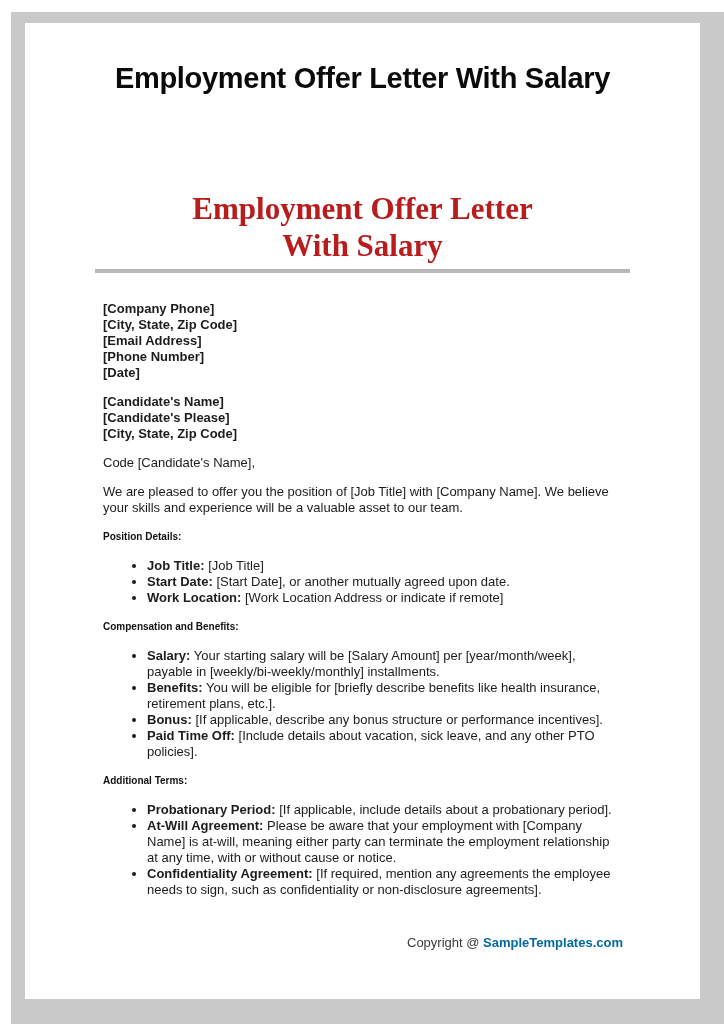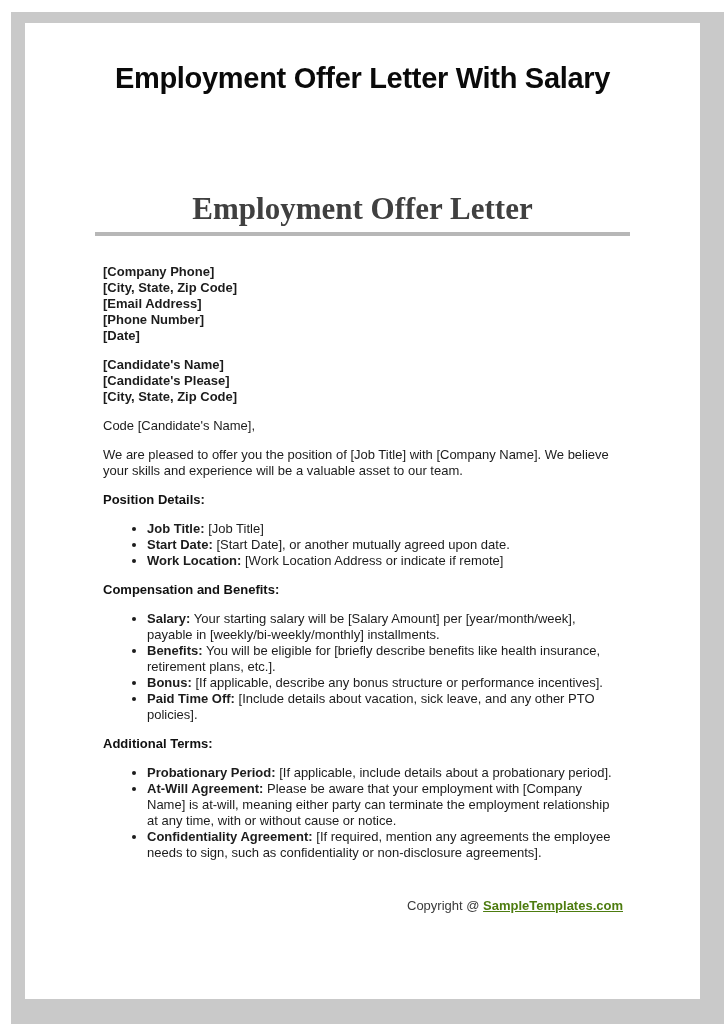--- a/index.html
+++ b/index.html
@@ -26,63 +26,63 @@
     color: #0a0a0a;
     line-height: 37px;
   }
   .letter-heading {
     margin: 93px auto 0;
     text-align: center;
     font-family: "Liberation Serif", serif;
     font-weight: bold;
     font-size: 31px;
     line-height: 37px;
-    color: #404040;
+    color: #b91c1c;
   }
   .divider {
     width: 535px; height: 4px;
     background: #b7b7b7;
     margin: 5px auto 0;
     border: none;
   }
   .content {
     width: 520px;
     margin: 28px 0 0 78px;
     font-size: 13px;
     line-height: 16px;
     color: #1c1c1c;
   }
   .addr { font-weight: bold; margin: 0 0 13px; }
   .addr div { white-space: nowrap; }
   .content p { margin: 0 0 13px; }
-  .content h3 { font-size: 13px; line-height: 16px; margin: 0 0 13px; color: #111; }
+  .content h3 { font-size: 10px; line-height: 16px; margin: 0 0 13px; color: #111; }
   .content ul { margin: 0 0 13px; padding-left: 44px; list-style: disc; }
   .content li { margin: 0; }
   .footer {
     text-align: right;
     margin-top: 37px;
     font-size: 13px;
     color: #3a3a3a;
   }
   .footer a {
-    color: #4d7c0f;
+    color: #0369a1;
     font-weight: bold;
-    text-decoration: underline;
     cursor: pointer;
   }
 </style>
 </head>
 <body>
 
 <div class="frame">
 
   <h1 class="outer-title">Employment Offer Letter With Salary</h1>
 
   <h2 class="letter-heading">
     <div>Employment Offer Letter</div>
+    <div>With Salary</div>
   </h2>
 
   <div class="divider"></div>
 
   <div class="content">
 
     <div class="addr">
       <div>[Company Phone]</div>
       <div>[City, State, Zip Code]</div>
       <div>[Email Address]</div>

